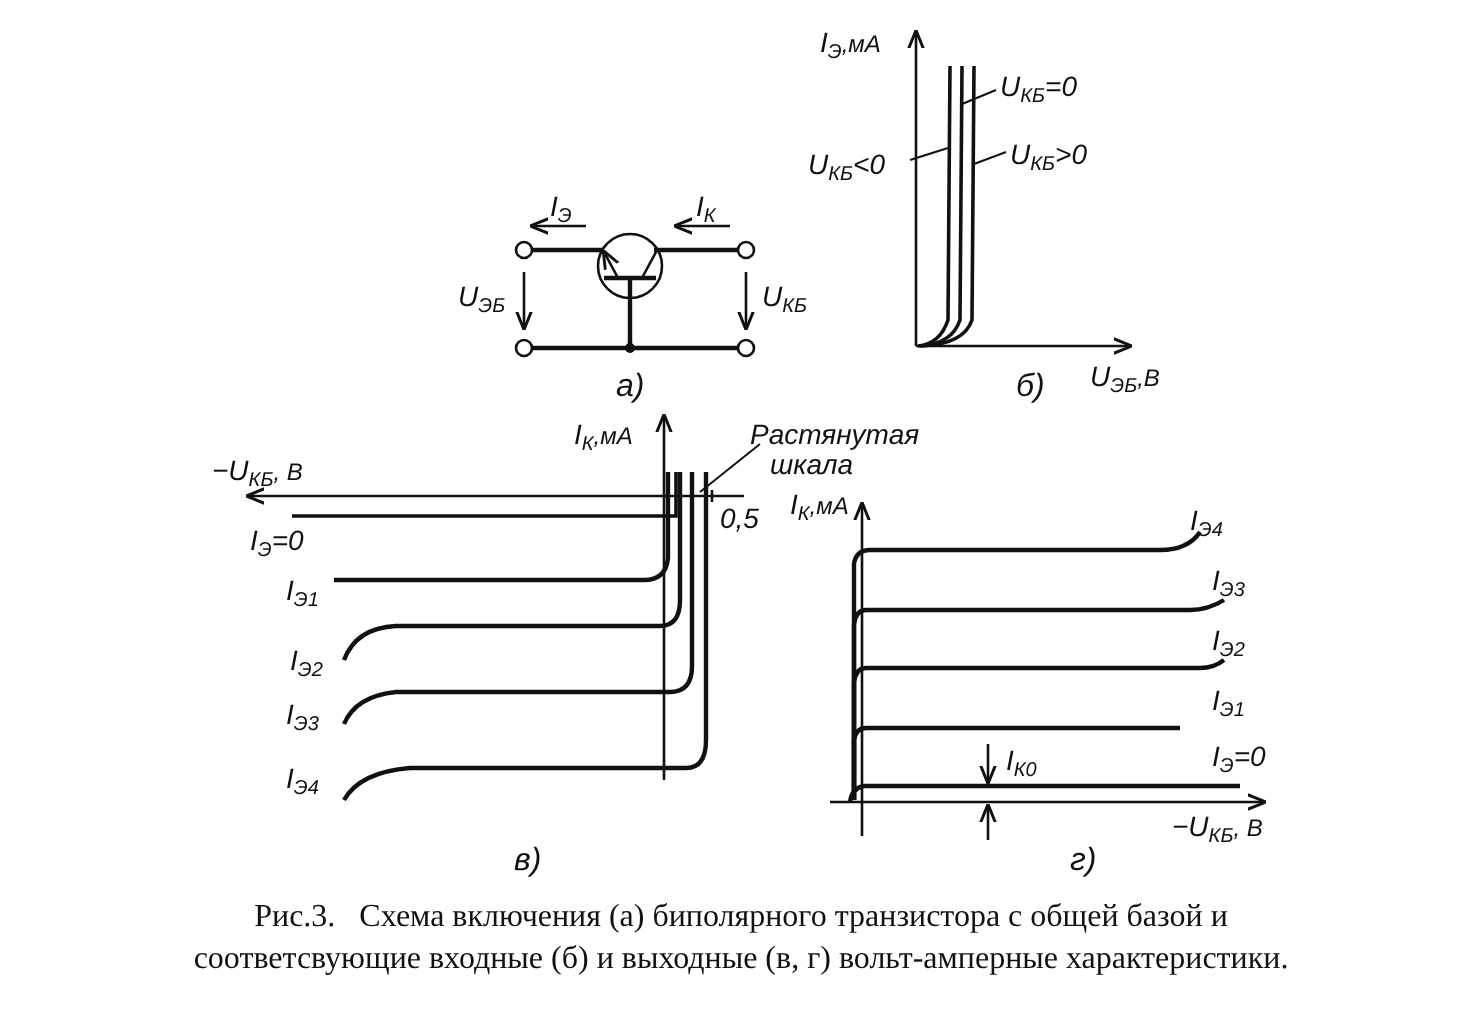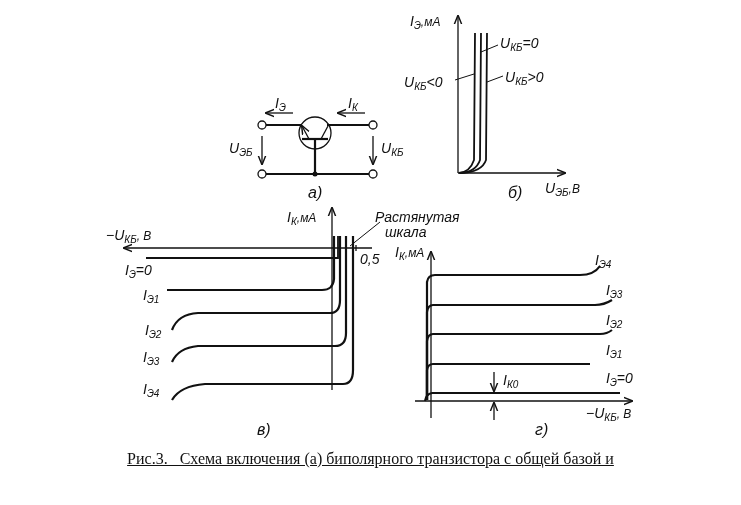--- a/index.html
+++ b/index.html
@@ -3,21 +3,21 @@
 <meta charset="utf-8">
 <style>
   html, body { margin:0; padding:0; background:#ffffff; }
   body { width:741px; height:505px; position:relative; overflow:hidden; }
   svg { position:absolute; left:0; top:0; }
   .lbl { font-family:"Liberation Sans", sans-serif; font-style:italic; font-size:14px; fill:#111; }
   .sub { font-size:10px; }
   .ln { stroke:#111; stroke-width:2.2; fill:none; }
   .thin { stroke:#111; stroke-width:1.3; fill:none; }
   .caption { position:absolute; left:0; width:741px; top:448px; text-align:center;
-     font-family:"Liberation Serif", serif; font-size:16px; line-height:21px; color:#111;text-decoration:underline; }
+     font-family:"Liberation Serif", serif; font-size:16px; line-height:21px; color:#111; }
 </style>
 </head>
 <body>
 
 <svg width="741" height="505" viewBox="0 0 741 505">
   <defs>
     <marker id="arr" viewBox="0 0 10 10" refX="9" refY="5" markerWidth="7" markerHeight="7" orient="auto-start-reverse">
       <path d="M0,1 L10,5 L0,9" fill="none" stroke="#111" stroke-width="1.6"></path>
     </marker>
   </defs>
@@ -104,13 +104,14 @@
     <text x="606" y="295" class="lbl">I<tspan class="sub" dy="3">Э3</tspan></text>
     <text x="606" y="325" class="lbl">I<tspan class="sub" dy="3">Э2</tspan></text>
     <text x="606" y="355" class="lbl">I<tspan class="sub" dy="3">Э1</tspan></text>
     <text x="606" y="383" class="lbl">I<tspan class="sub" dy="3">Э</tspan><tspan dy="-3">=0</tspan></text>
     <text x="535" y="435" class="lbl" style="font-size:16px">г)</text>
   </g>
 </svg>
 
 <div class="caption">
   <div style="white-space:pre">Рис.3.   Схема включения (а) биполярного транзистора с общей базой и</div>
+  <div>соответсвующие входные (б) и выходные (в, г) вольт-амперные характеристики.</div>
 </div>
 
 </body></html>

